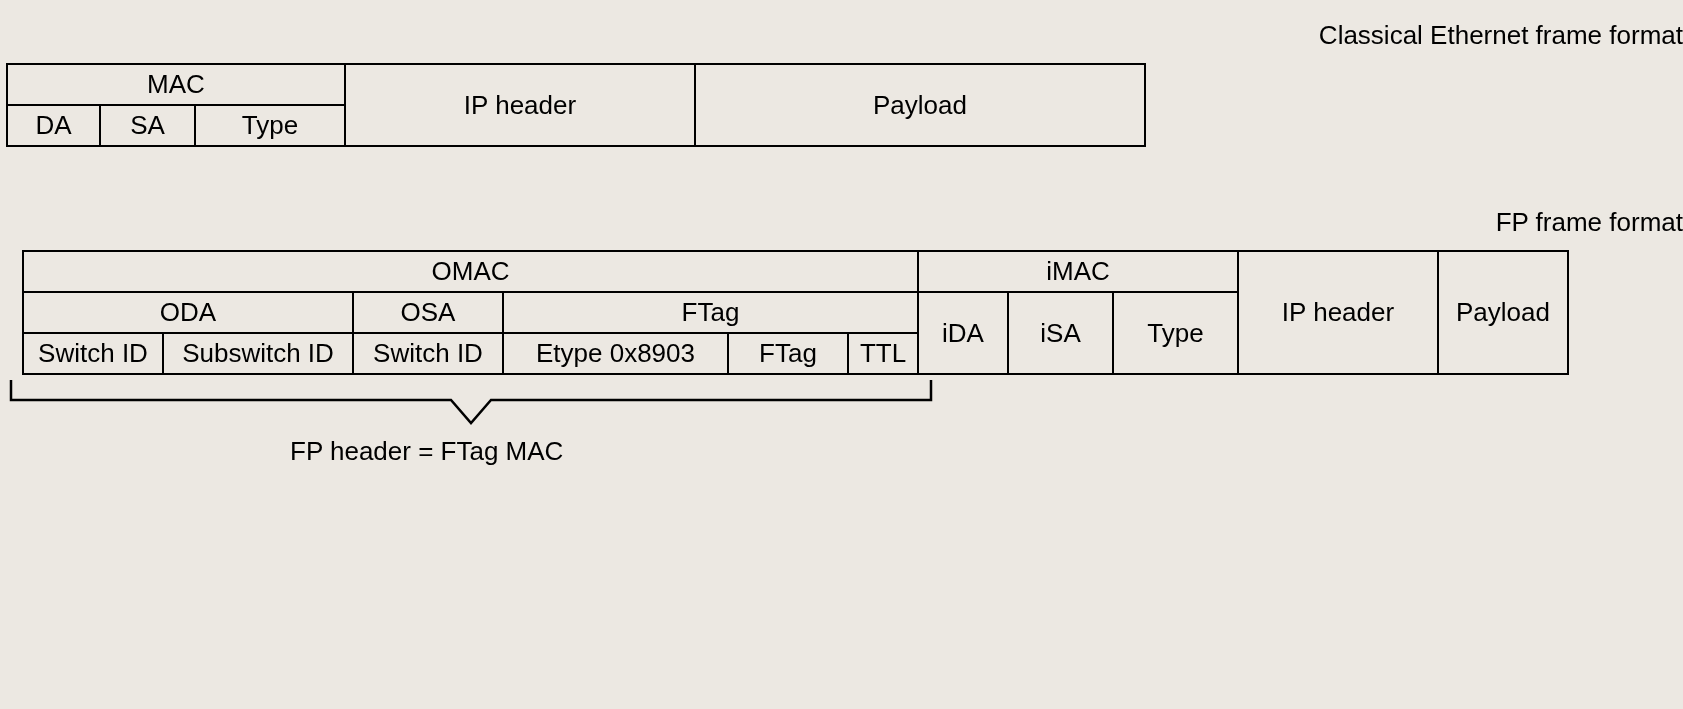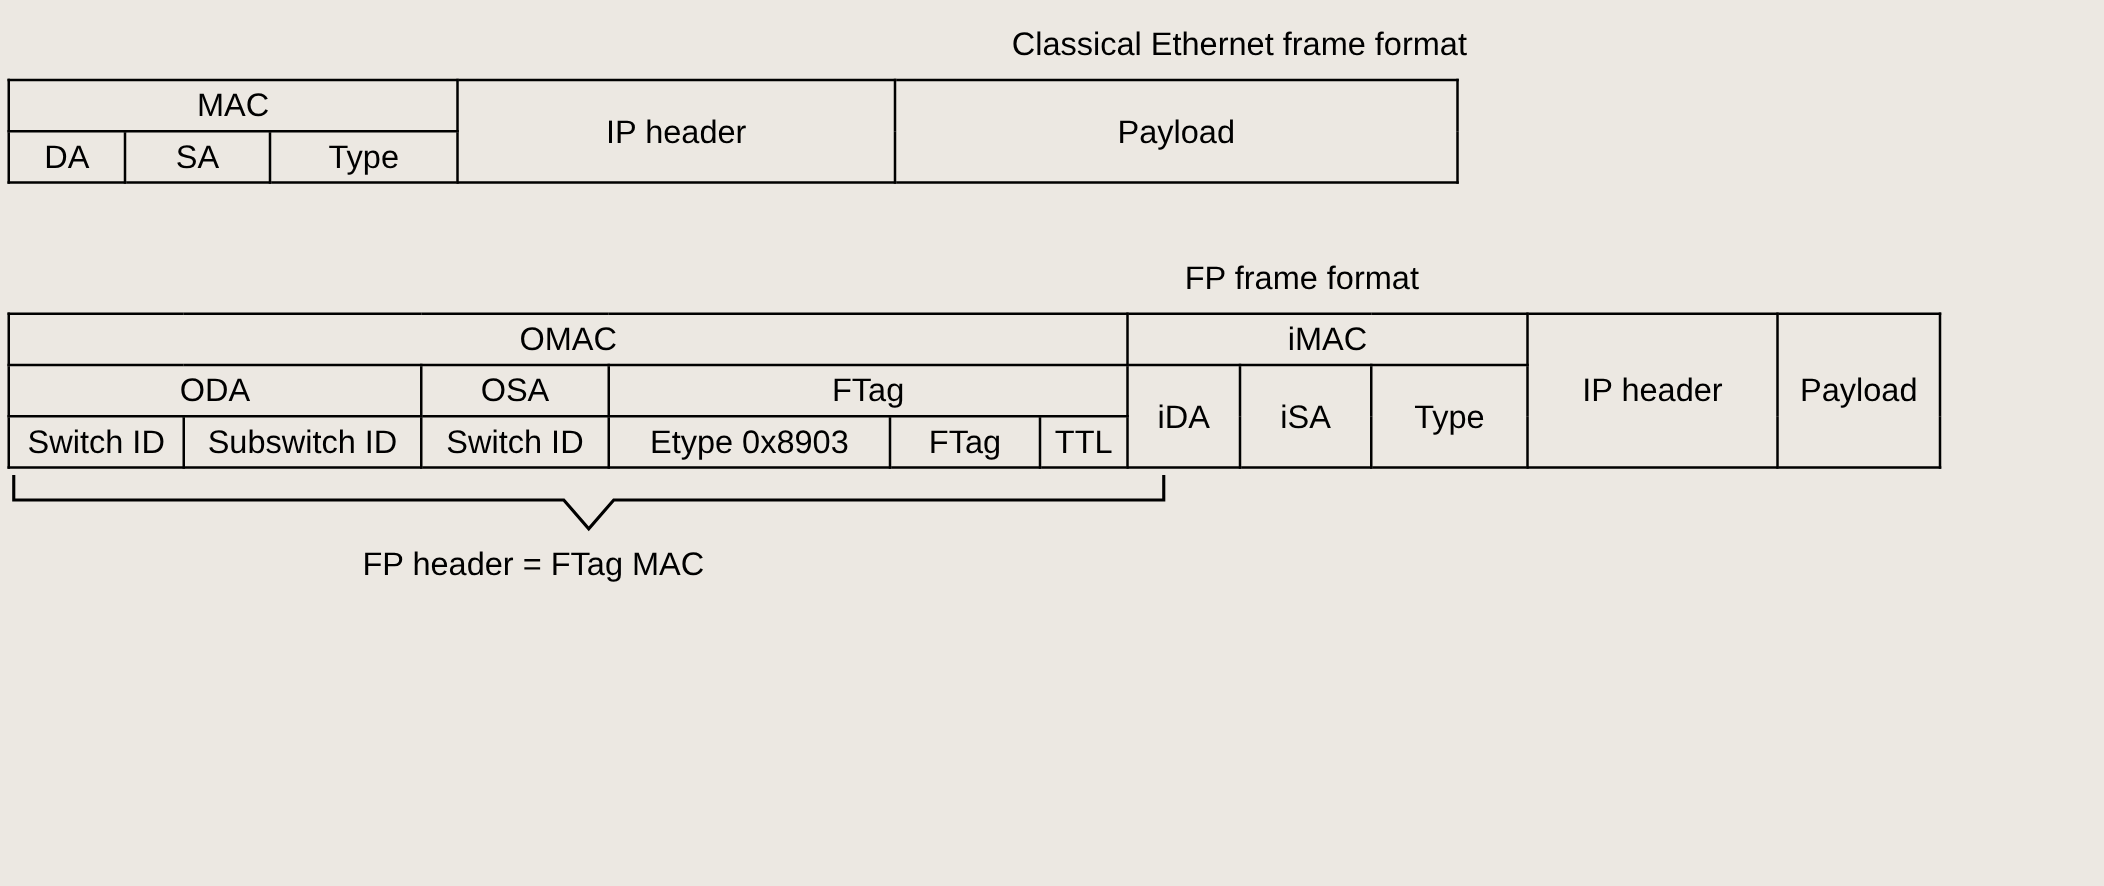--- a/index.html
+++ b/index.html
@@ -7,42 +7,42 @@
     margin: 0;
     padding: 20px 0 20px 0;
     font-family: Arial, Helvetica, sans-serif;
     font-size: 26px;
     color: #000;
     background: #ece8e2;
     width: 1683px;
     height: 709px;
   }
   .title {
-    text-align: center;
+    text-align: right;
     margin-bottom: 12px;
   }
   .title.t1 { margin-left: 300px; }
   .title.t2 { margin-left: 400px; margin-top: 60px; }
 
   table {
     border-collapse: collapse;
   }
   td {
     border: 2px solid #000;
     text-align: center;
     padding: 4px 8px;
     vertical-align: middle;
   }
 
   .classical {
     margin-left: 6px;
   }
 
   .fp {
-    margin-left: 6px;
+    margin-left: 22px;
   }
 
   .brace-wrap {
     margin-left: 6px;
     width: 930px;
   }
   svg.brace {
     display: block;
     width: 100%;
     height: 55px;
@@ -59,21 +59,21 @@
 
 <table class="classical">
   <tbody>
       <tr>
     <td colspan="3" style="width:320px">MAC</td>
     <td rowspan="2" style="width:350px">IP header</td>
     <td rowspan="2" style="width:450px">Payload</td>
   </tr>
   <tr>
     <td style="width:93px">DA</td>
-    <td style="width:116px">SA</td>
+    <td style="width:95px">SA</td>
     <td style="width:150px">Type</td>
   </tr>
 </tbody>
   </table>
 
 <div class="title t2">FP frame format</div>
 
 <table class="fp">
   <tbody>
       <tr>

